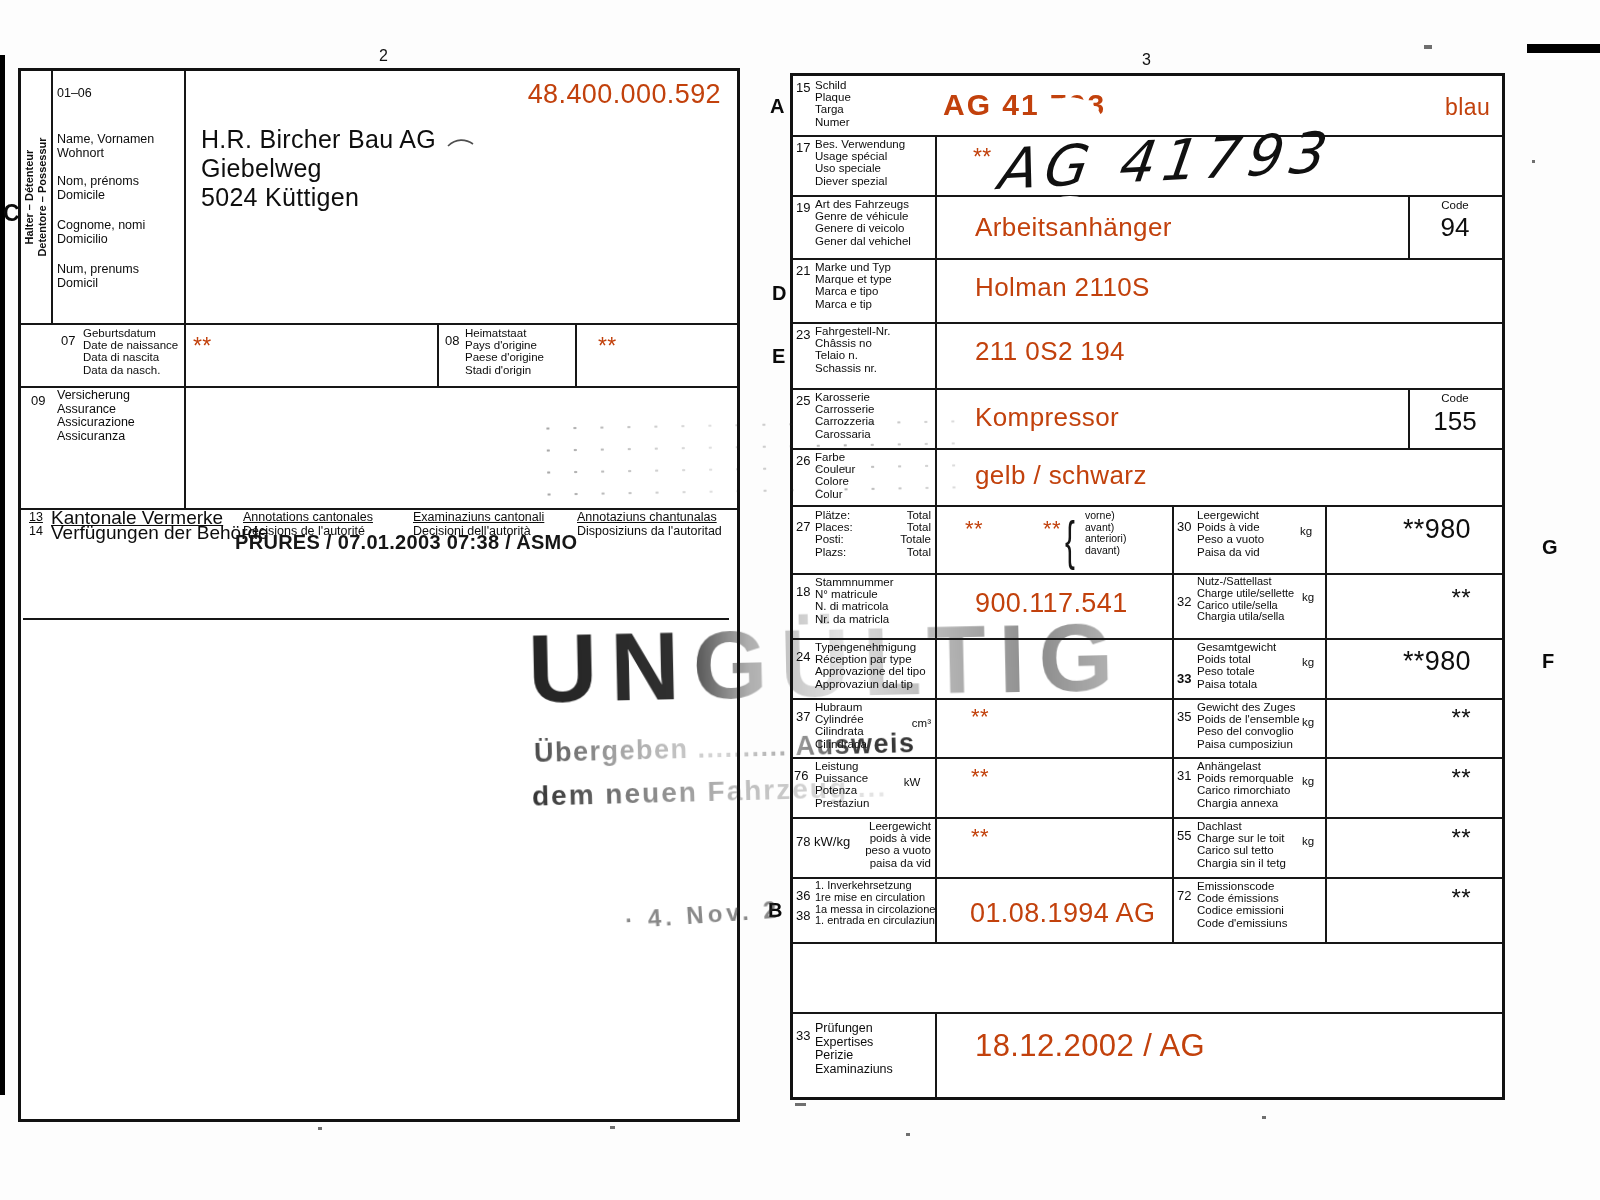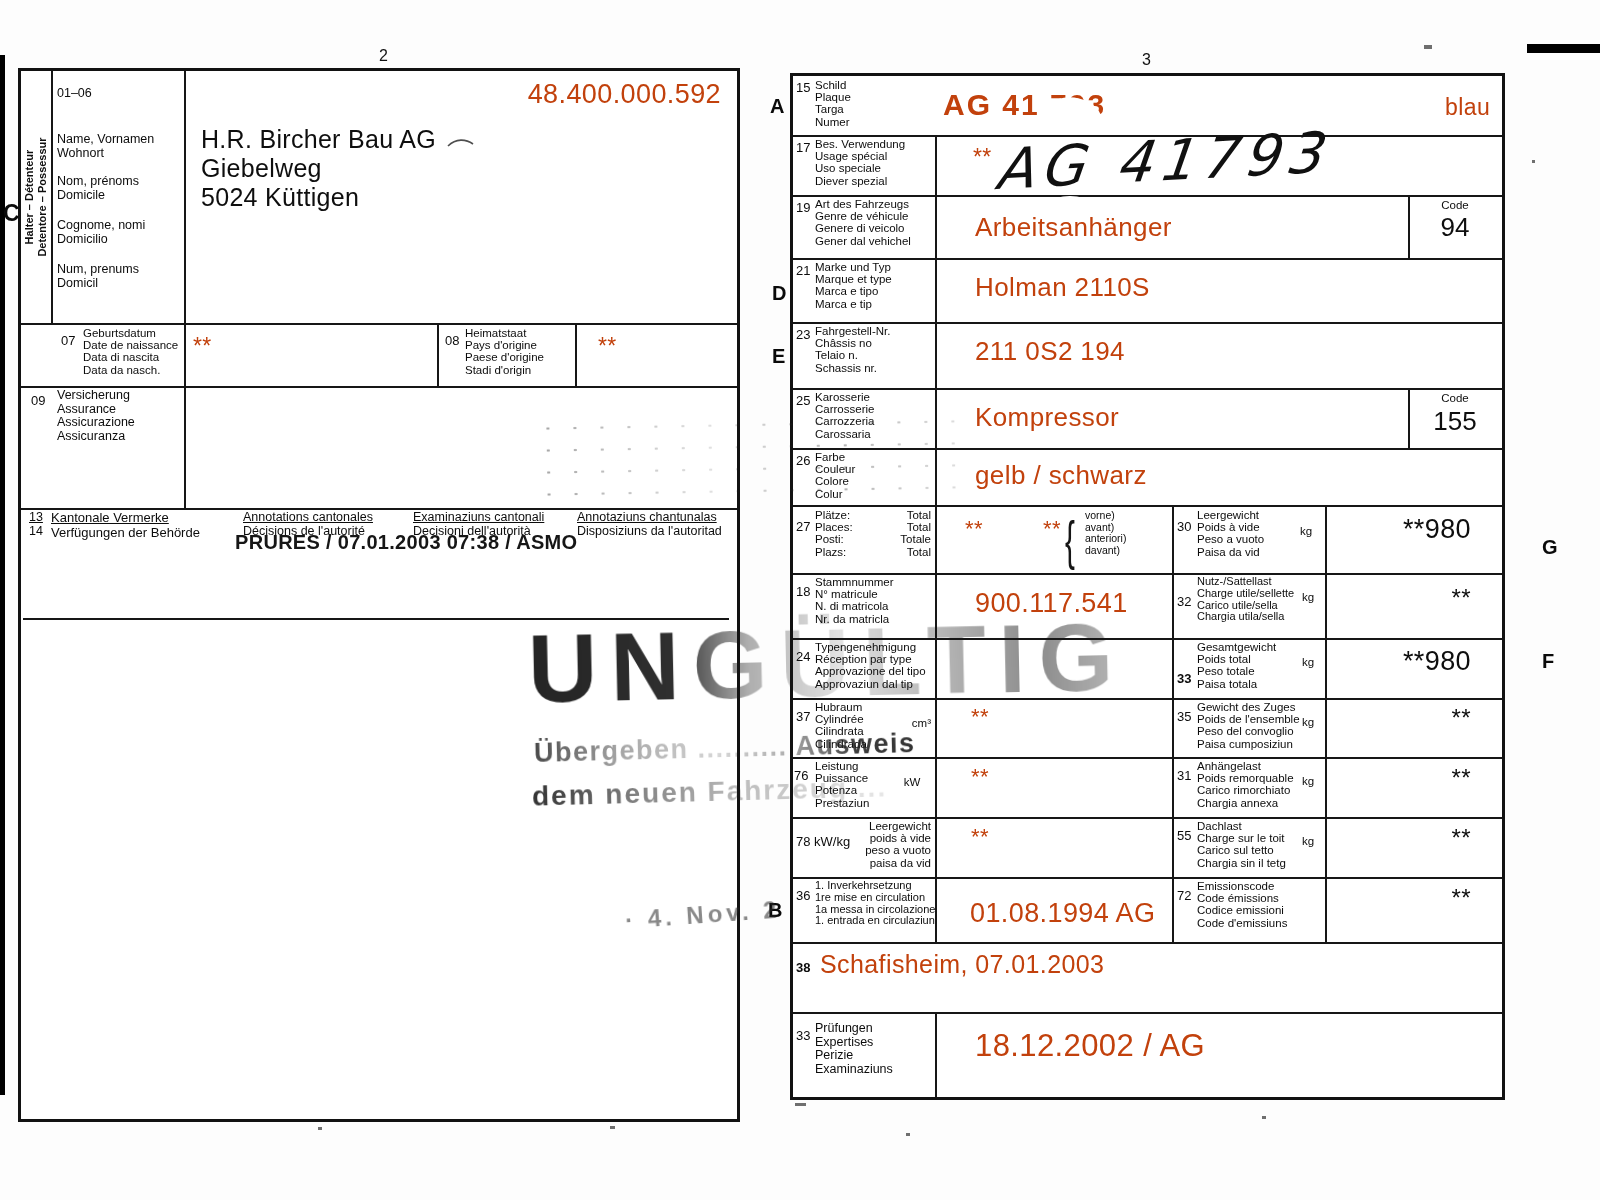--- a/index.html
+++ b/index.html
@@ -135,21 +135,21 @@
         <div>Versicherung</div>
         <div>Assurance</div>
         <div>Assicurazione</div>
         <div>Assicuranza</div>
       </div>
 
     <div class="lbl2" style="left:8px;top:440px;">
       <div class="u">13</div>
       <div>14</div>
     </div>
-    <div class="lbl2" style="left:30px;top:440px;font-size:13px;line-height:14.5px;">
+    <div class="lbl2" style="left:30px;top:440px;font-size:19px;line-height:14.5px;">
       <div class="u">Kantonale Vermerke</div>
       <div>Verfügungen der Behörde</div>
     </div>
     <div class="lbl2" style="left:222px;top:440px;">
       <div class="u">Annotations cantonales</div>
       <div>Décisions de l'autorité</div>
     </div>
     <div class="lbl2" style="left:392px;top:440px;">
       <div class="u">Examinaziuns cantonali</div>
       <div>Decisioni dell'autorità</div>
@@ -391,22 +391,21 @@
     <div class="big" style="left:177px;top:822px;font-size:27px;">01.08.1994 AG</div>
     <div class="numcol" style="left:384px;top:812px;">72</div>
     <div class="lbl" style="left:404px;top:804px;">
         <div>Emissionscode</div>
         <div>Code émissions</div>
         <div>Codice emissioni</div>
         <div>Code d'emissiuns</div>
       </div>
     <div class="rval" style="left:548px;top:808px;">**</div>
 
-    <div class="numcol" style="left:3px;top:884px;font-weight:bold;">38</div>
-    <div class="big" style="left:27px;top:874px;font-size:25px;">Schafisheim, 07.01.2003</div>
+    <div class="numcol" style="left:3px;top:832px;">38</div>
 
     <div class="numcol" style="left:3px;top:952px;">33</div>
     <div class="lbl2" style="left:22px;top:946px;">
         <div>Prüfungen</div>
         <div>Expertises</div>
         <div>Perizie</div>
         <div>Examinaziuns</div>
       </div>
     <div class="big" style="left:182px;top:952px;font-size:31px;">18.12.2002 / AG</div>
   </div>

